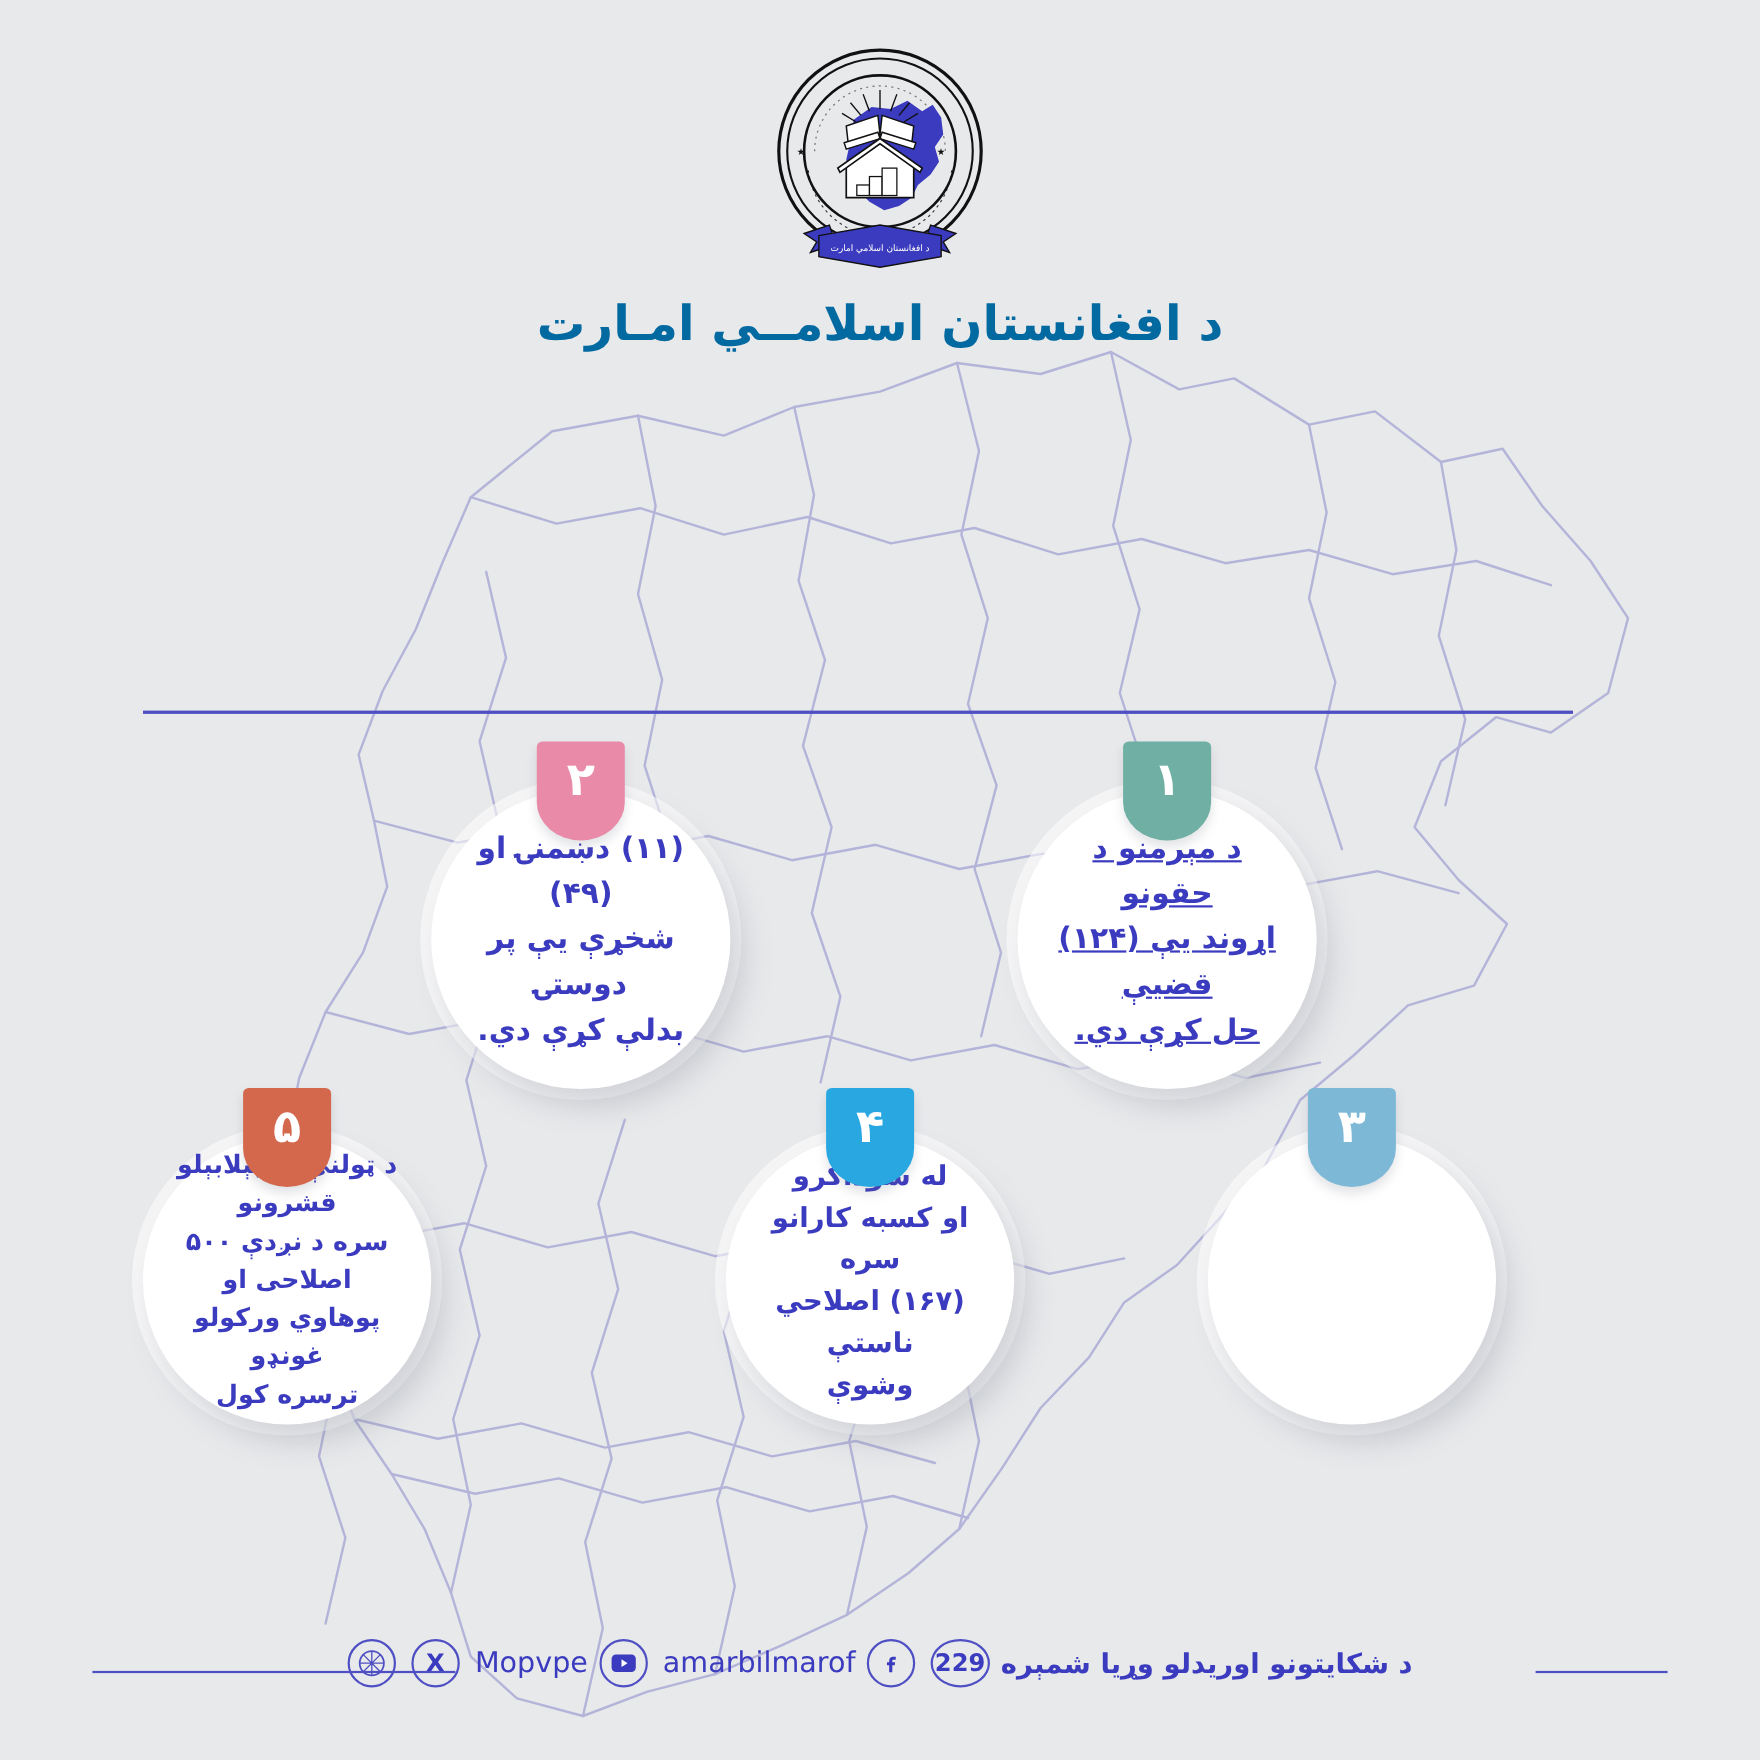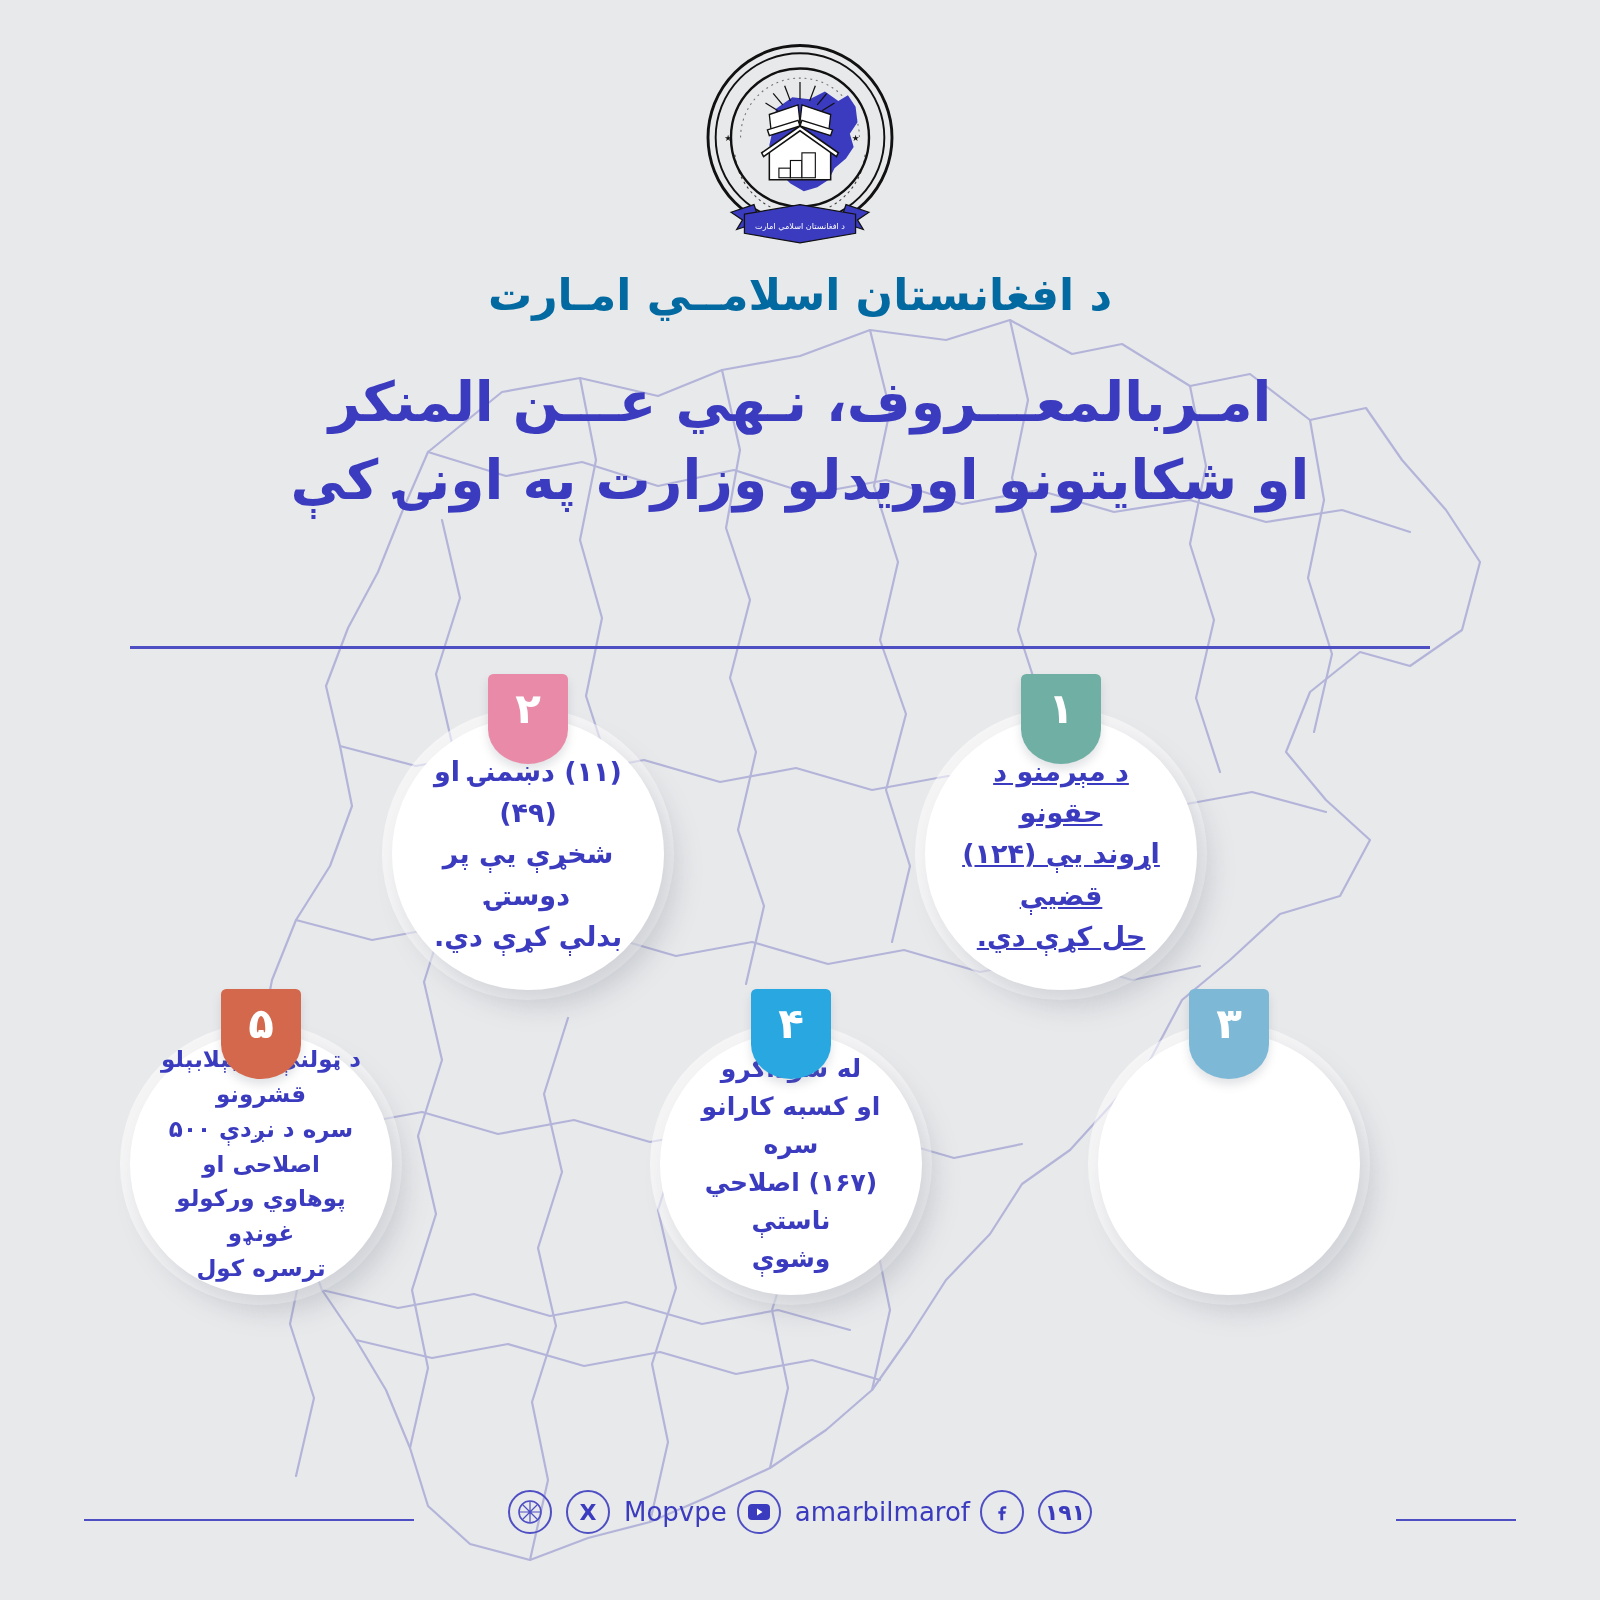--- a/index.html
+++ b/index.html
@@ -196,24 +196,20 @@
         <path d="M48 186 L72 178 L78 196 L54 204 L60 194 Z"></path>
         <path d="M192 186 L168 178 L162 196 L186 204 L180 194 Z"></path>
         <path d="M62 188 L120 178 L178 188 L178 208 L120 218 L62 208 Z"></path>
       </g>
       <text x="120" y="203" font-size="8.5" fill="#fff" text-anchor="middle" font-family="DejaVu Sans">د افغانستان اسلامي امارت</text>
     </svg>
 
     <div class="org-name">د افغانستان اسلامــي امـارت</div>
   </div>
 
-  <div class="title-block">
-    <div class="title-line">امـربالمعـــروف، نـهي عـــن المنکر</div>
-    <div class="title-line">او شکایتونو اوریدلو وزارت په اونۍ کې</div>
-  </div>
   <div class="divider"></div>
 
   <div class="circles">
 
     <div class="node" id="n1">
       <div class="bubble">
         <span class="badge" style="background: rgb(111, 175, 164);">۱</span>
         <div class="bubble-text">د مېرمنو د حقونو
 اړوند یې (۱۲۴) قضیې
 حل کړې دي.</div>
@@ -255,21 +251,22 @@
       </div>
     </div>
   </div>
 
   <div class="foot-line l"></div>
   <div class="foot-line r"></div>
 
   <div class="footer">
 
     <div class="f-item">
-      <span class="f-circle num">۱۹۱</span>
+      <span class="f-label">د شکایتونو اوریدلو وړیا شمېره</span>
+      <span class="f-circle num">229</span>
     </div>
 
     <div class="f-item">
       <span class="f-circle">
         <svg width="22" height="22" viewBox="0 0 24 24" aria-hidden="true">
             <path fill="#3B3BBF" d="M14.5 8.5h2.2V5.6h-2.6c-2.4 0-3.9 1.4-3.9 3.8v1.7H8v2.9h2.2V21h3.1v-7h2.4l.4-2.9h-2.8V9.9c0-.9.3-1.4 1.2-1.4Z"></path>
           </svg>
       </span>
       <span class="f-handle">amarbilmarof</span>
     </div>

